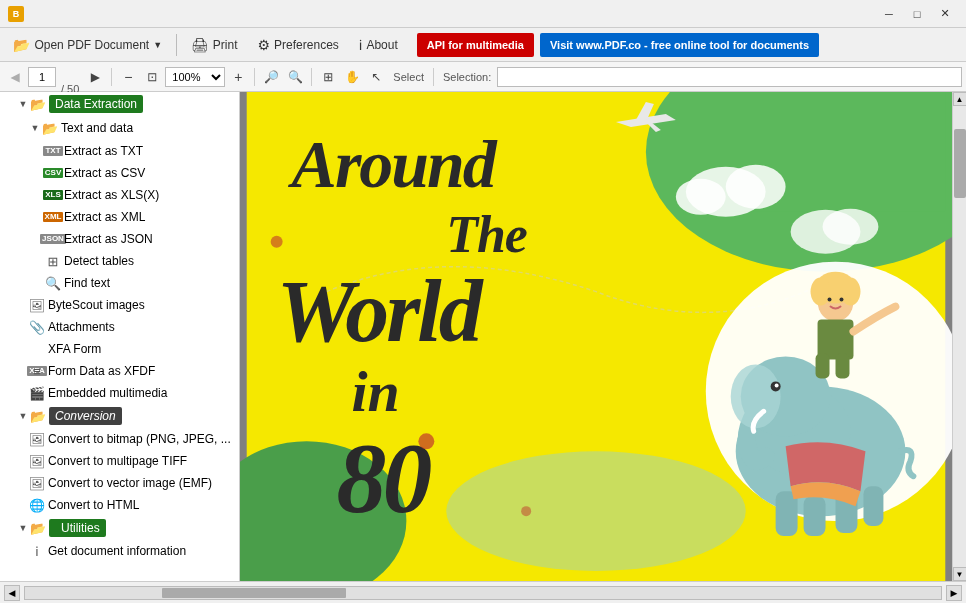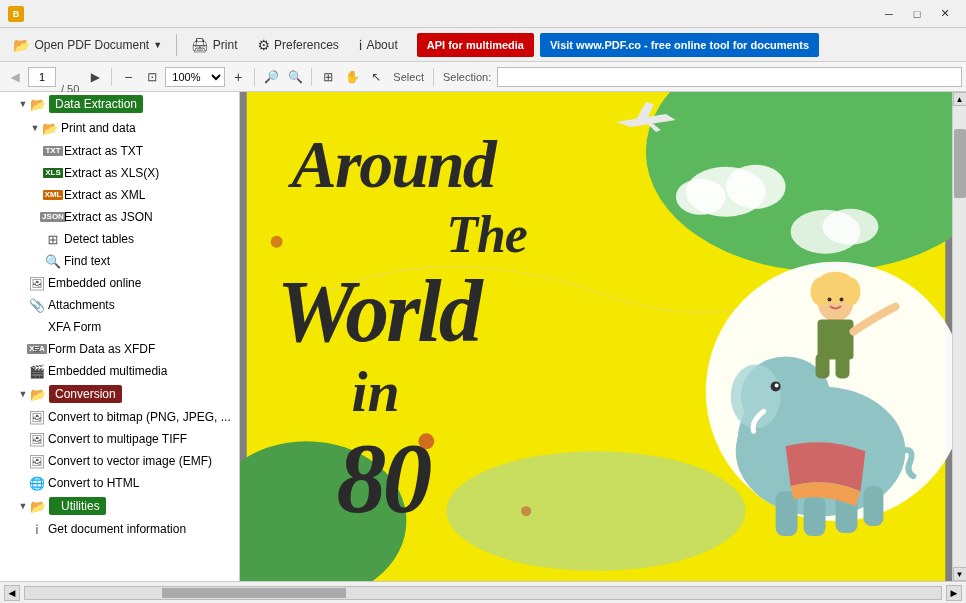--- a/index.html
+++ b/index.html
@@ -184,21 +184,21 @@
       display: inline-flex;
       align-items: center;
       height: 18px;
       padding: 0 6px;
       border-radius: 2px;
       font-size: 12px;
       font-weight: normal;
       color: white;
     }
     .group-data-extraction { background: #1e7a1e; }
-    .group-conversion { background: #7f1d1d; }
+    .group-conversion { background: #404040; font-style: italic; }
     .group-utilities { background: #1e7a1e; padding-left: 12px; }
 
     
     .pdf-viewer {
       flex: 1;
       overflow: hidden;
       position: relative;
       background: #808080;
     }
     .pdf-canvas {
@@ -376,31 +376,37 @@
 
     <div class="tree-group-header indent-1">
       <div class="expand-icon">▼</div>
       <div class="folder-icon" style="color:#d4a020;">📂</div>
       <span class="group-label-box group-data-extraction">Data Extraction</span>
     </div>
 
     <div class="tree-group-header indent-2">
       <div class="expand-icon">▼</div>
       <div class="folder-icon" style="color:#d4a020;">📂</div>
-      <span>Print and data</span>
+      <span>Text and data</span>
     </div>
 
     <div class="tree-item indent-3">
       <div class="item-icon">
         <span class="label-badge badge-txt">TXT</span>
       </div>
       <span class="item-label">Extract as TXT</span>
     </div>
     <div class="tree-item indent-3">
       <div class="item-icon">
+        <span class="label-badge badge-csv">CSV</span>
+      </div>
+      <span class="item-label">Extract as CSV</span>
+    </div>
+    <div class="tree-item indent-3">
+      <div class="item-icon">
         <span class="label-badge badge-xls">XLS</span>
       </div>
       <span class="item-label">Extract as XLS(X)</span>
     </div>
     <div class="tree-item indent-3">
       <div class="item-icon">
         <span class="label-badge badge-xml">XML</span>
       </div>
       <span class="item-label">Extract as XML</span>
     </div>
@@ -414,21 +420,21 @@
       <div class="item-icon" style="font-size:13px;">⊞</div>
       <span class="item-label">Detect tables</span>
     </div>
     <div class="tree-item indent-3">
       <div class="item-icon" style="font-size:13px;">🔍</div>
       <span class="item-label">Find text</span>
     </div>
 
     <div class="tree-item indent-2">
       <div class="item-icon" style="font-size:13px;">🖼</div>
-      <span class="item-label">Embedded online</span>
+      <span class="item-label">ByteScout images</span>
     </div>
 
     <div class="tree-item indent-2">
       <div class="item-icon" style="font-size:13px;">📎</div>
       <span class="item-label">Attachments</span>
     </div>
 
     <div class="tree-item indent-2">
       <div class="item-icon">
         <span class="label-badge" style="background:#888;margin-top:43px;">XFA</span>

